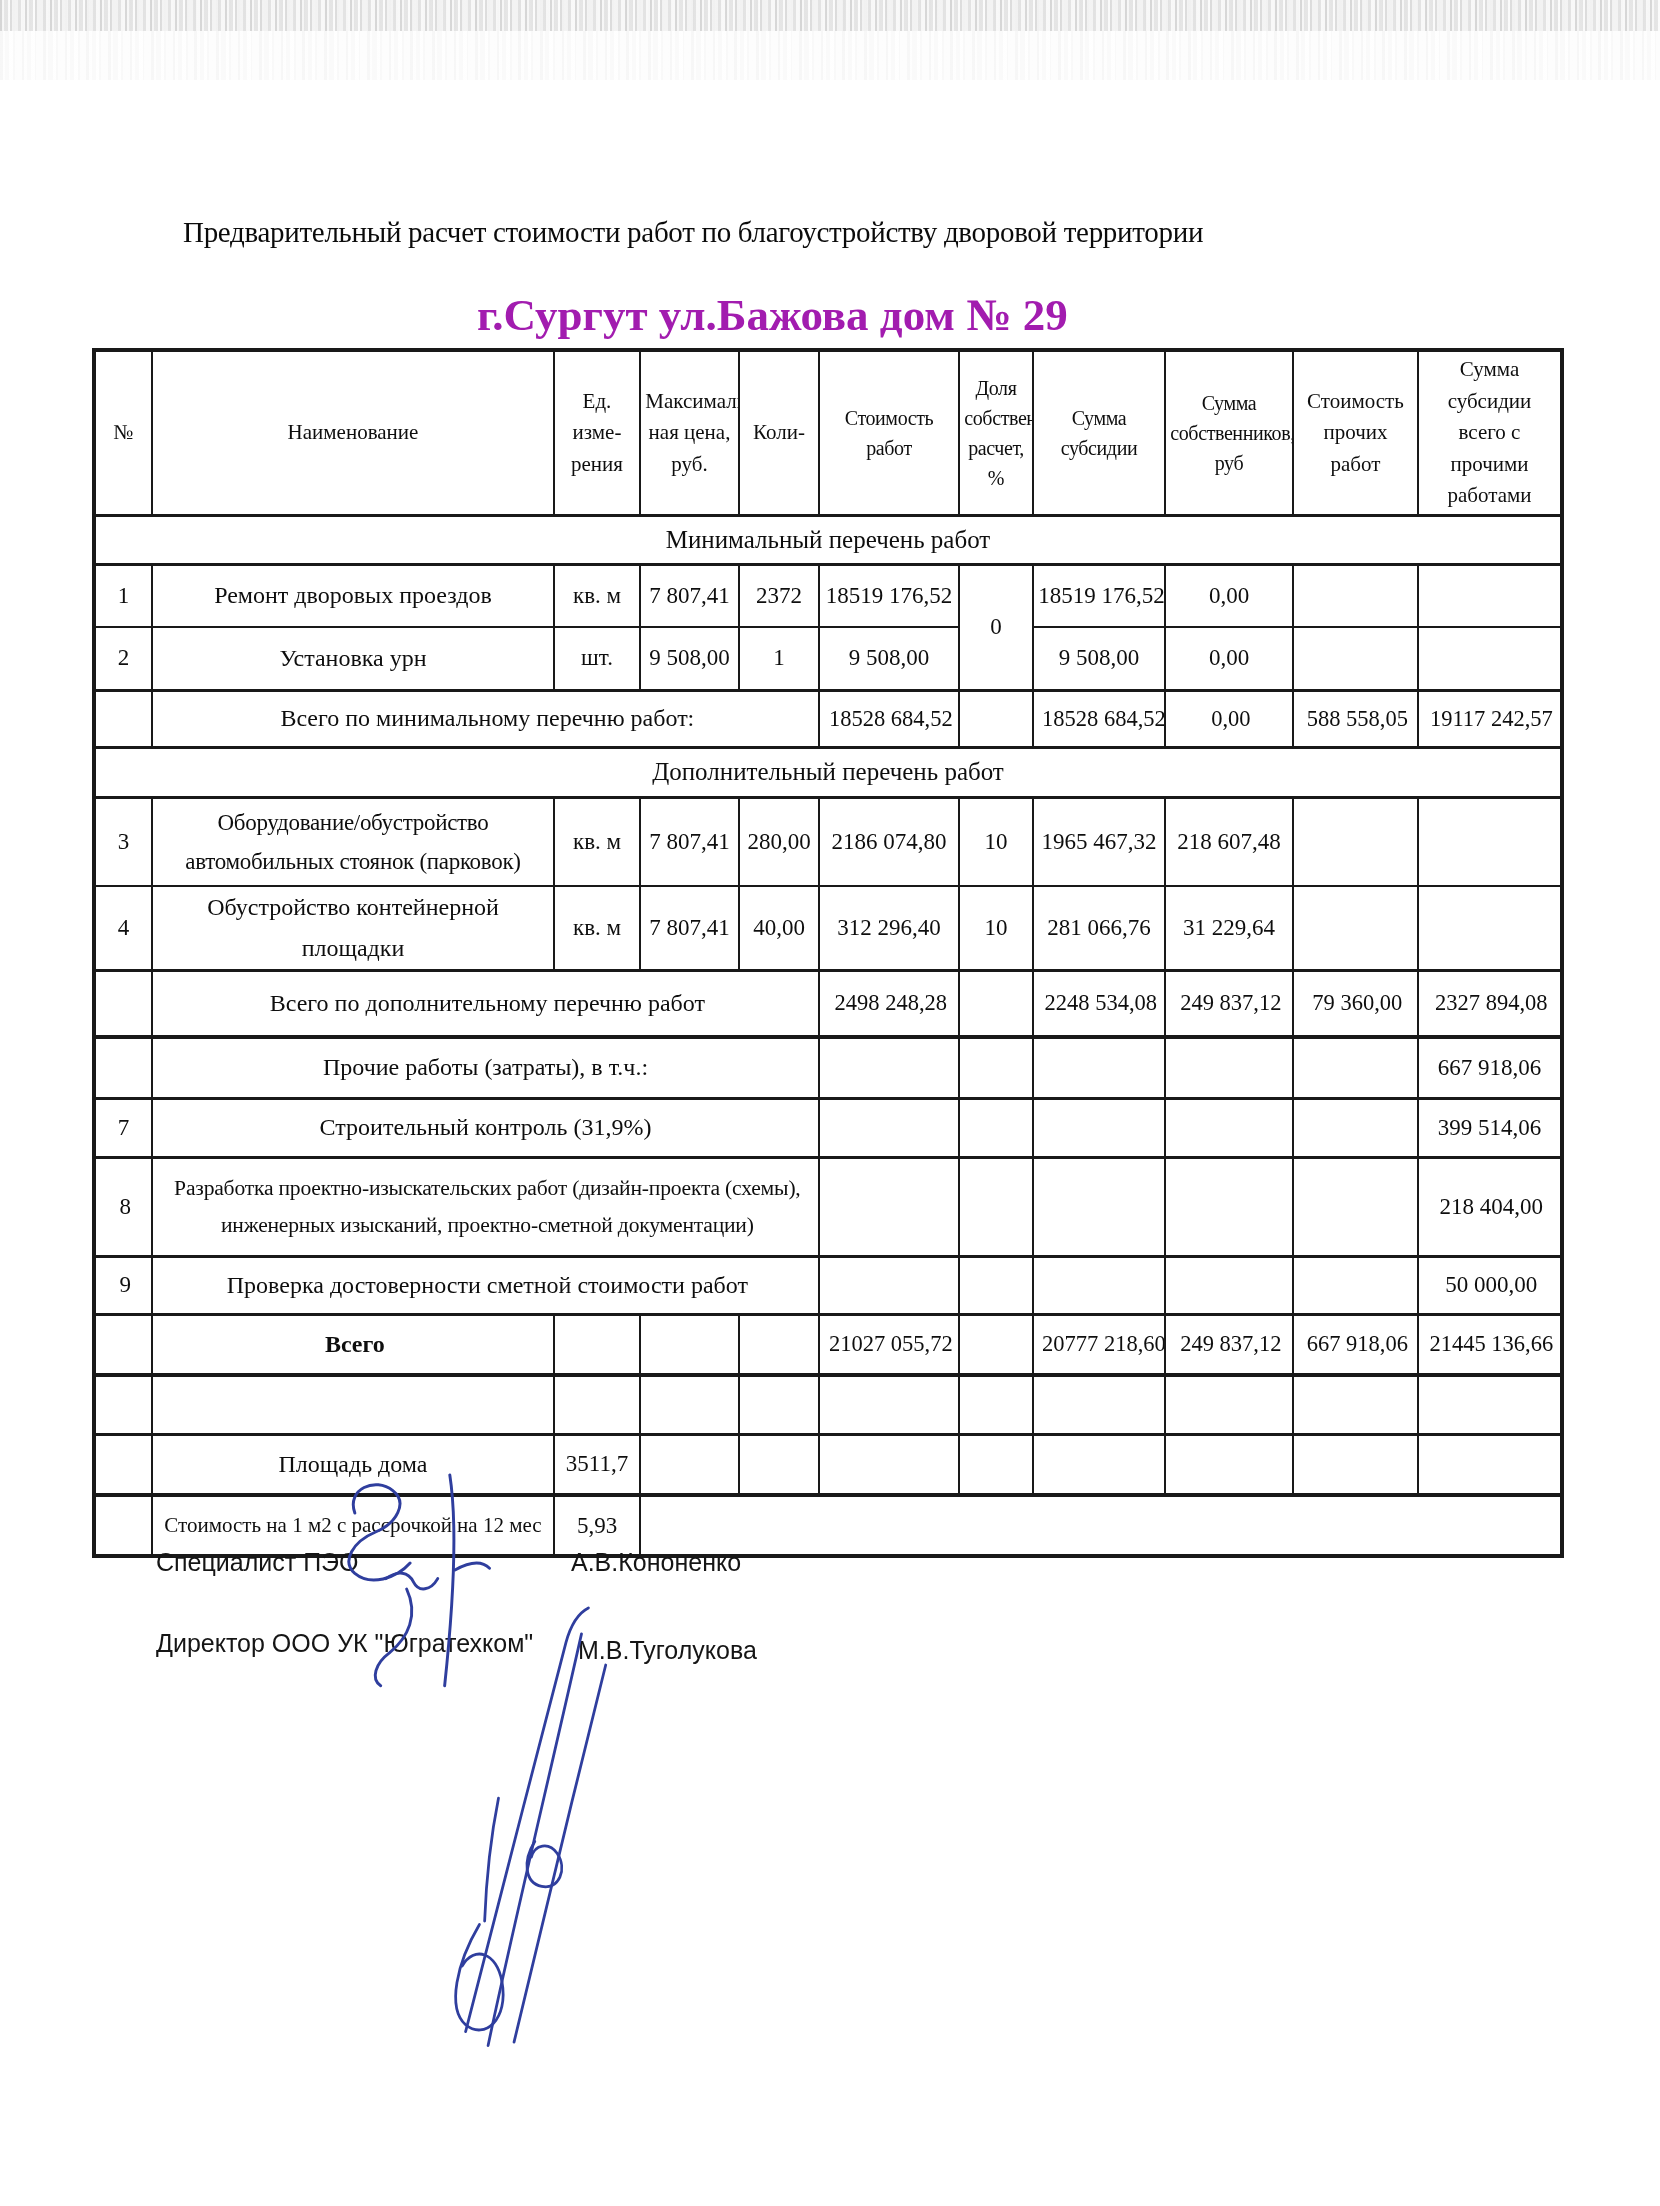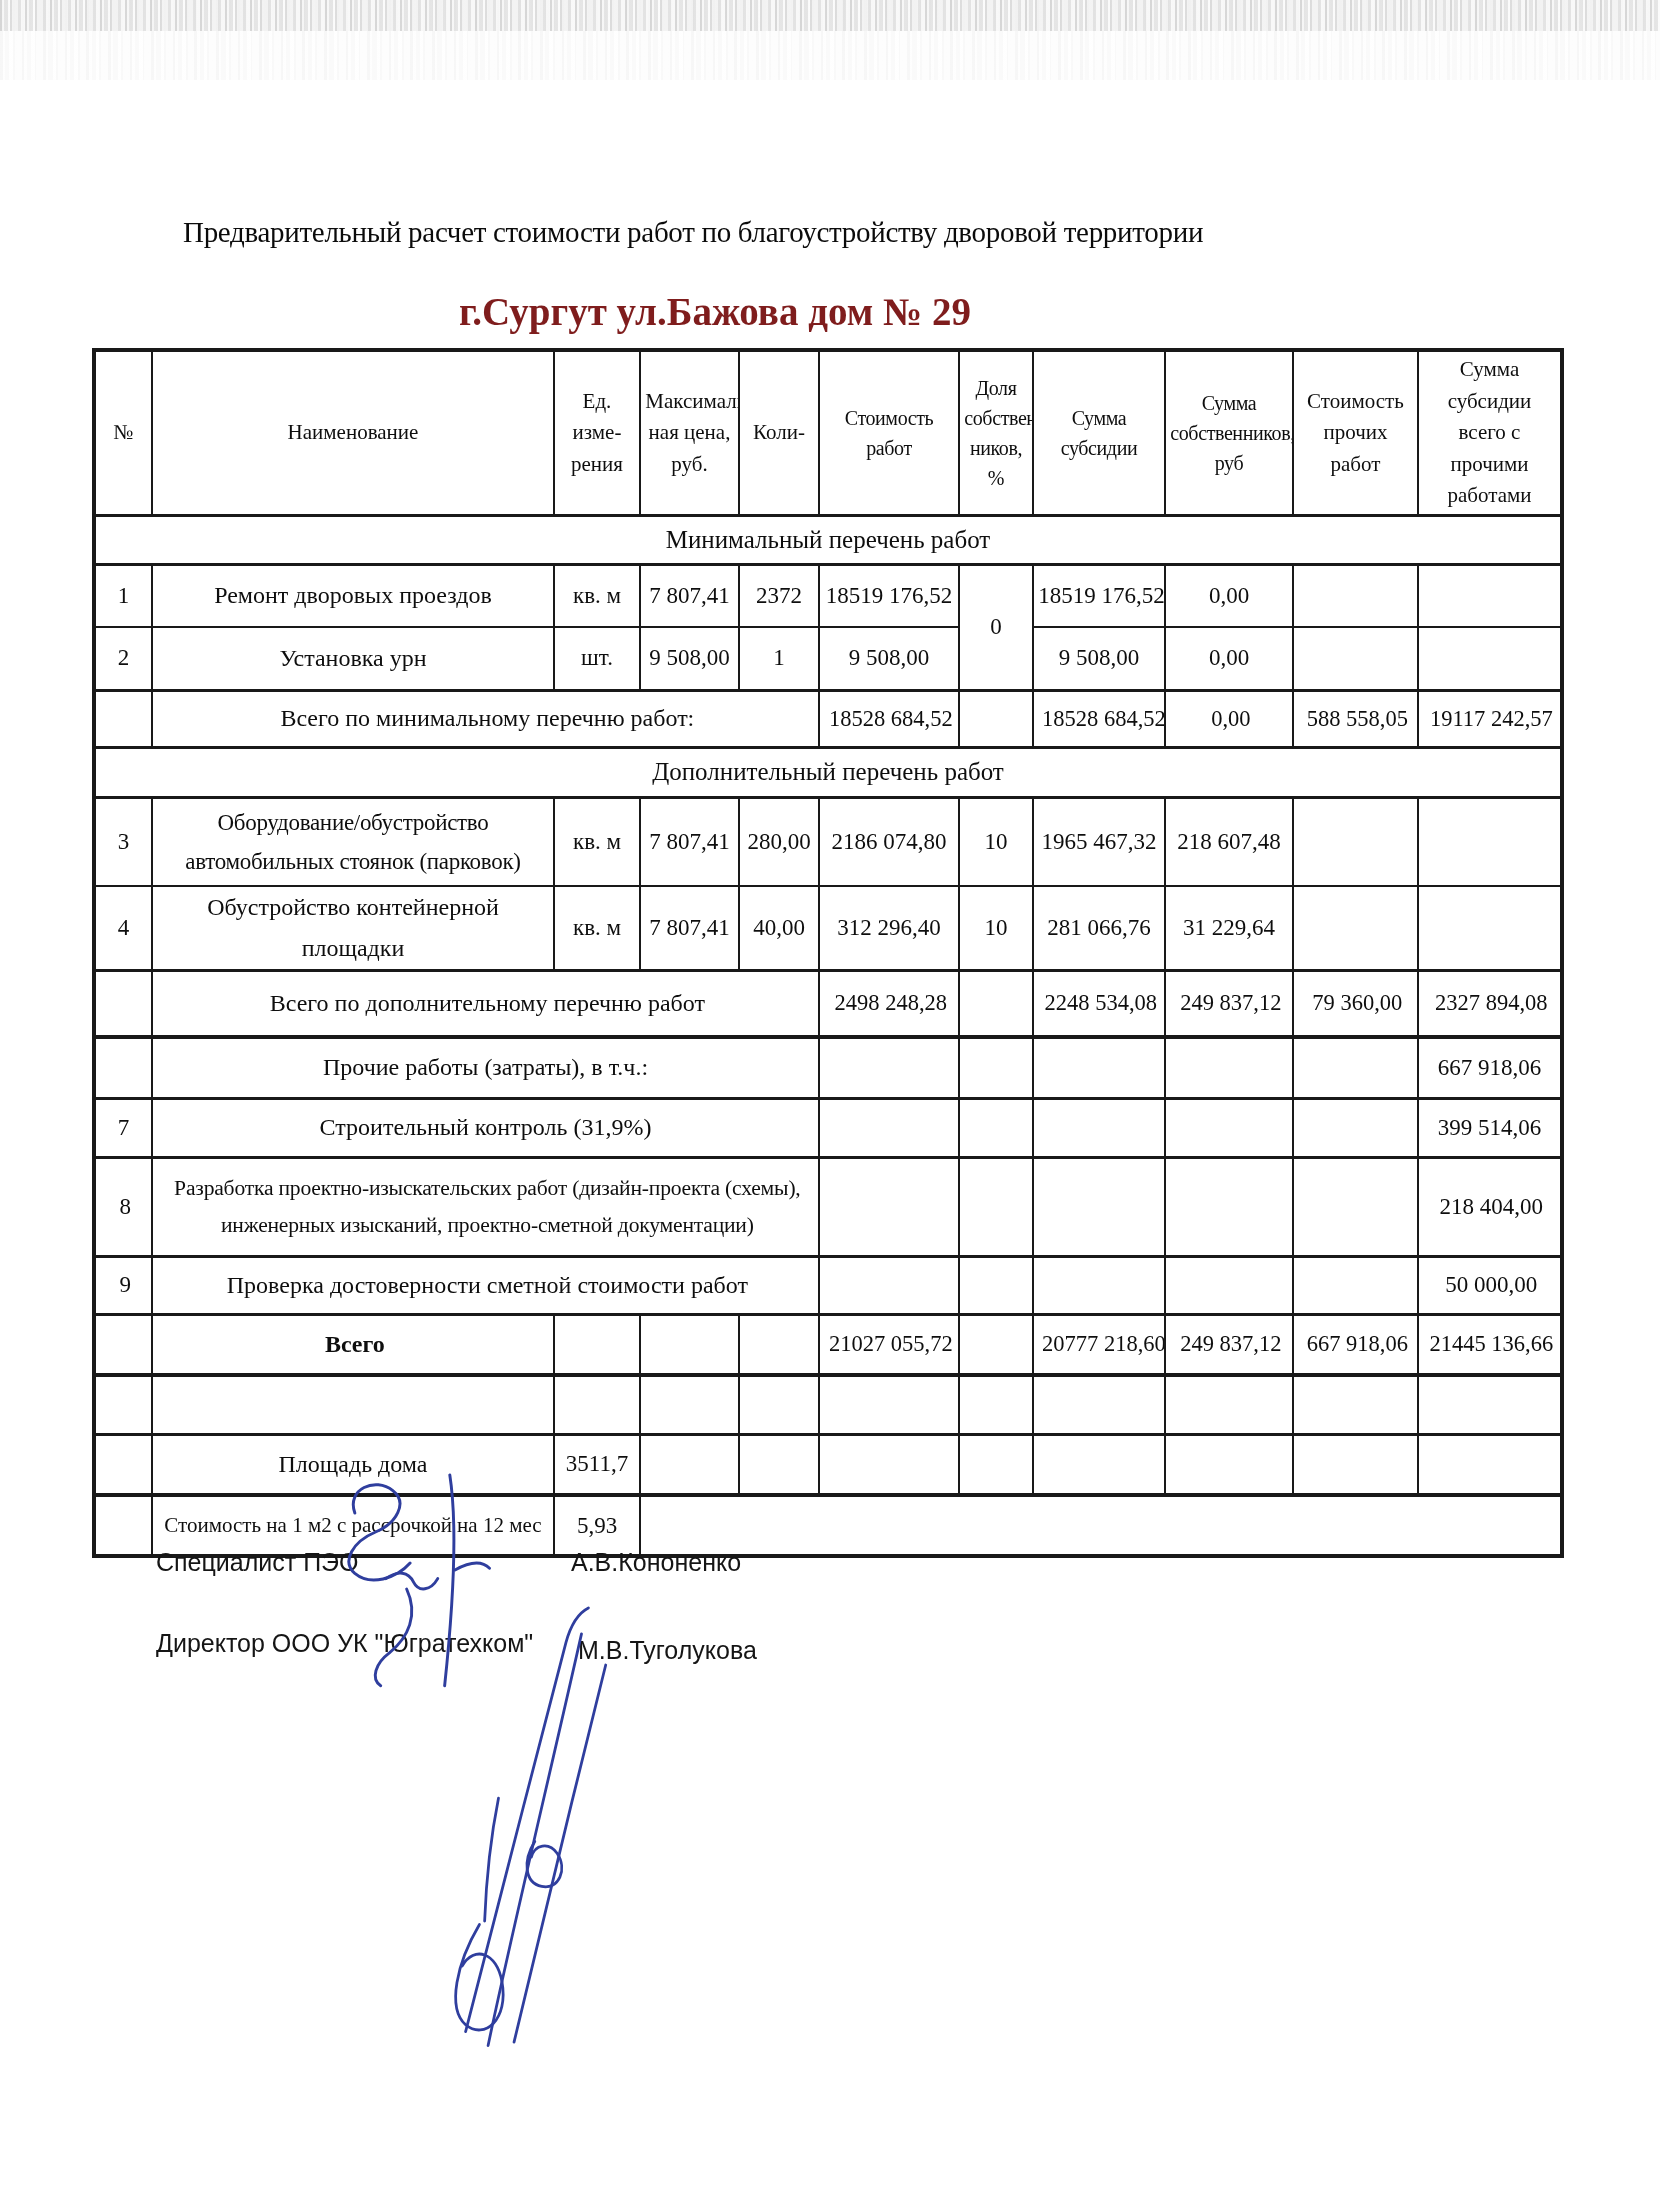--- a/index.html
+++ b/index.html
@@ -6,22 +6,22 @@
   body {
     width:1660px; height:2207px; position:relative;
     background:#ffffff; overflow:hidden;
     font-family:"Liberation Serif", serif; color:#0e0e0e;
   }
   .title1 {
     position:absolute; left:183px; top:216px;
     font-size:29px; letter-spacing:-0.3px; white-space:nowrap; color:#0b0b0b;
   }
   .title2 {
-    position:absolute; left:459px; top:289px;
-    font-size:39px; font-weight:bold; white-space:nowrap; color:#7f1d1d;
+    position:absolute; left:477px; top:289px;
+    font-size:45px; font-weight:bold; white-space:nowrap; color:#a21caf;
   }
   table.main {
     position:absolute; left:92px; top:348px; width:1470px;
     border-collapse:collapse; table-layout:fixed; color:#0e0e0e;
   }
   table.main td, table.main th {
     border:2.6px solid #191919; padding:0 4.3px;
     text-align:center; vertical-align:middle;
     font-weight:normal; overflow:hidden;
   }
@@ -78,21 +78,21 @@
   </colgroup>
 
   <tbody>
       <tr class="bt5 bb4" style="height:165px">
     <th>№</th>
     <th>Наименование</th>
     <th>Ед. изме-рения</th>
     <th>Максималь ная цена, руб.</th>
     <th>Коли-</th>
     <th class="tight">Стоимость работ</th>
-    <th class="tight">Доля собствен ников, %</th>
+    <th class="tight">Доля собствен расчет, %</th>
     <th class="tight">Сумма субсидии</th>
     <th class="tight">Сумма собственников, руб</th>
     <th>Стоимость прочих работ</th>
     <th>Сумма субсидии всего с прочими работами</th>
   </tr>
 
   <tr class="bb4" style="height:49px">
     <td colspan="11" class="sec">Минимальный перечень работ</td>
   </tr>
 

